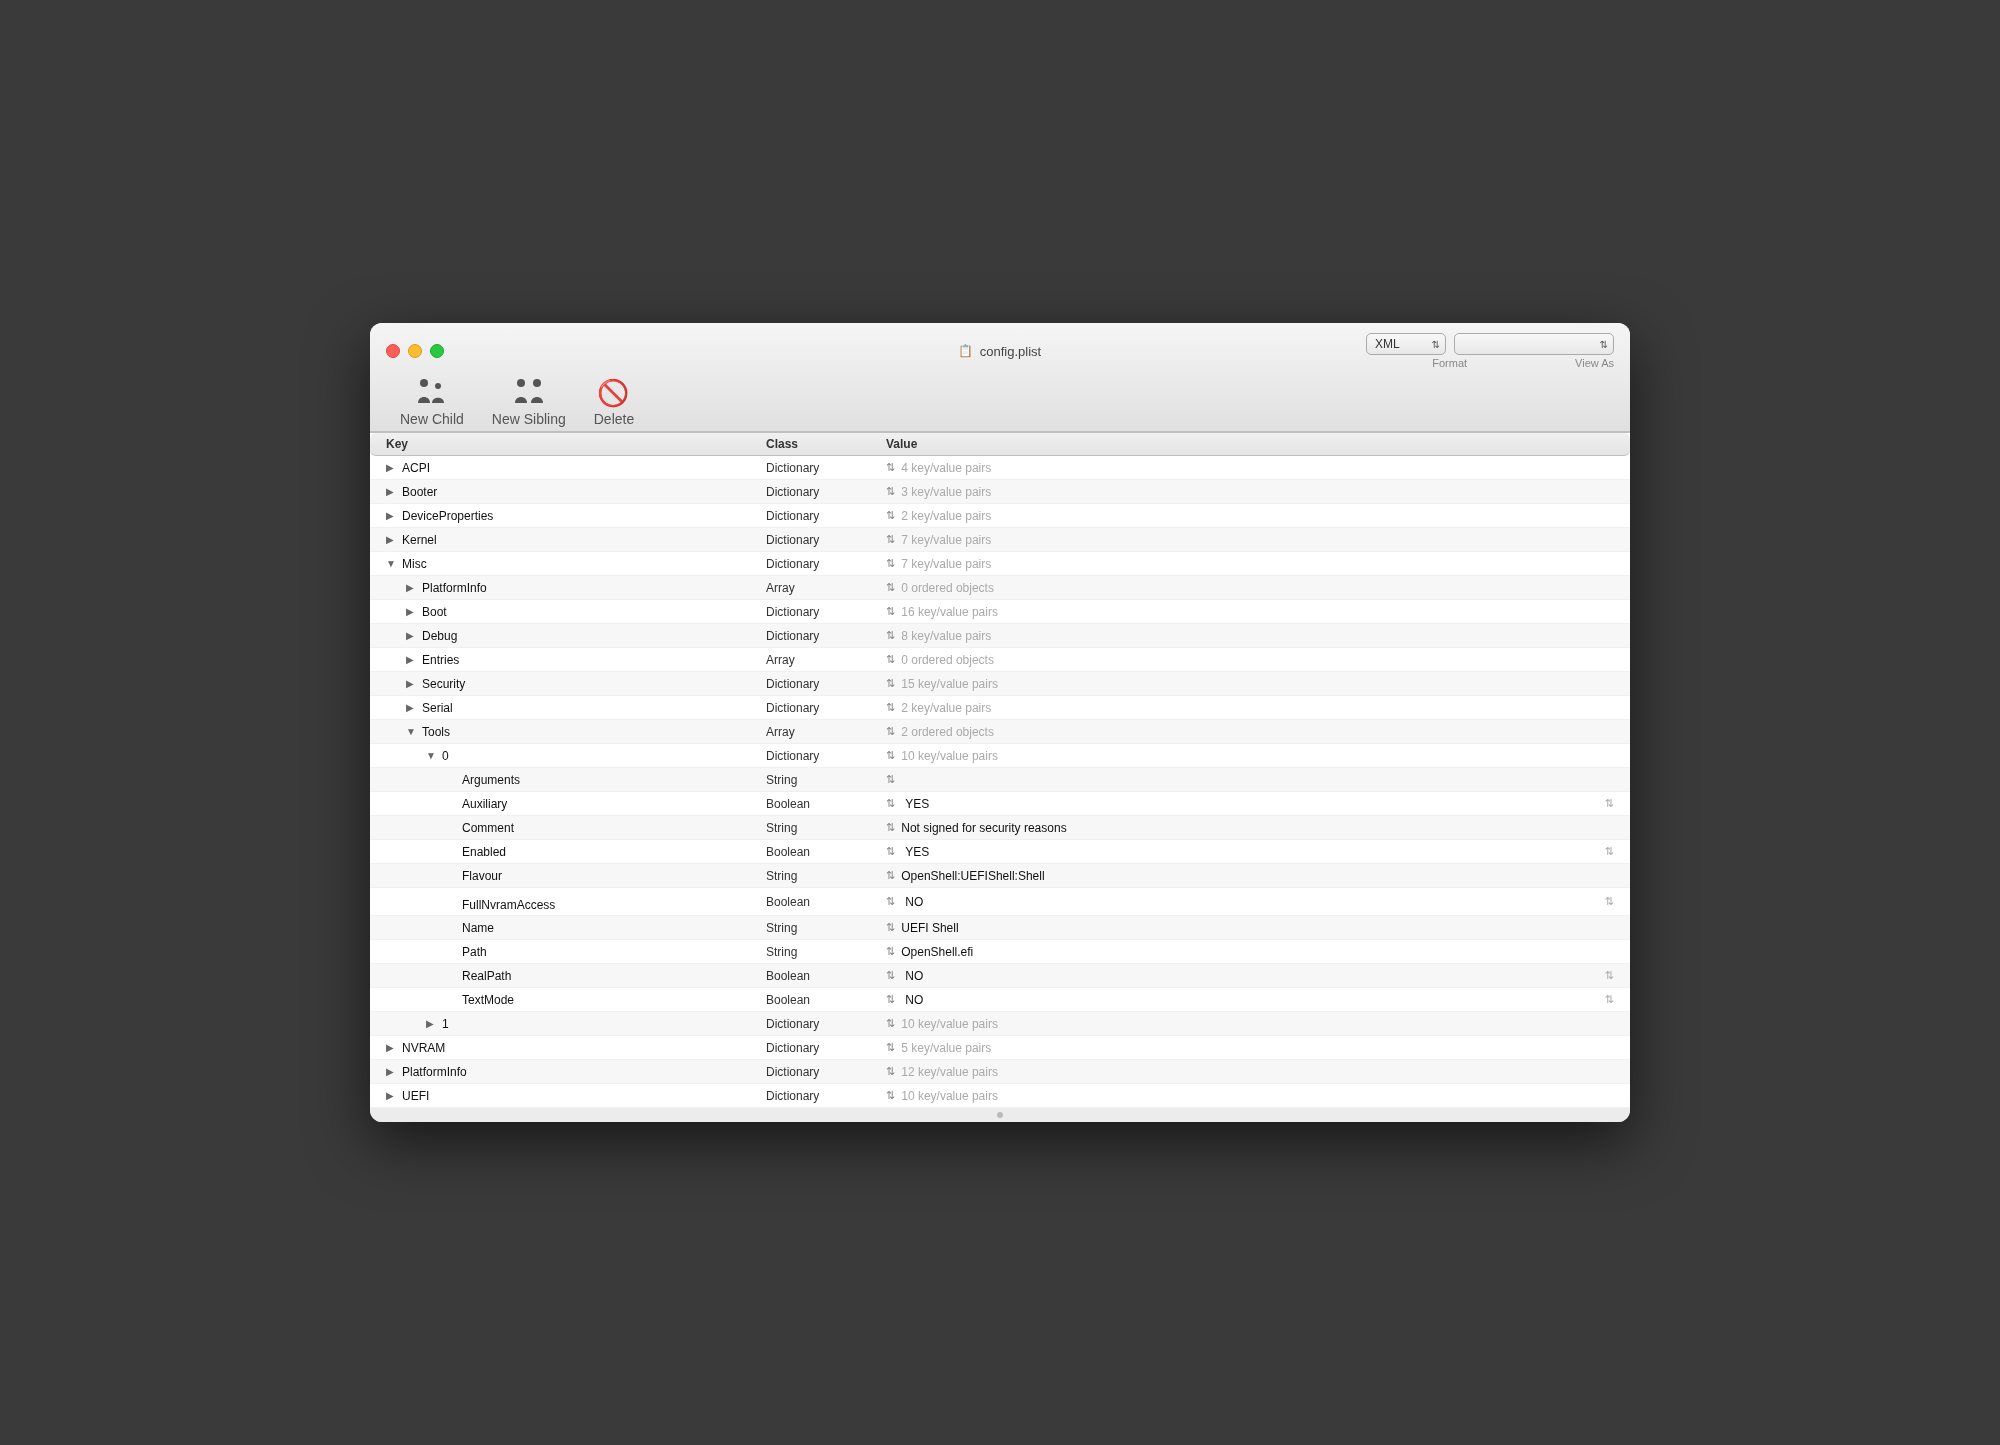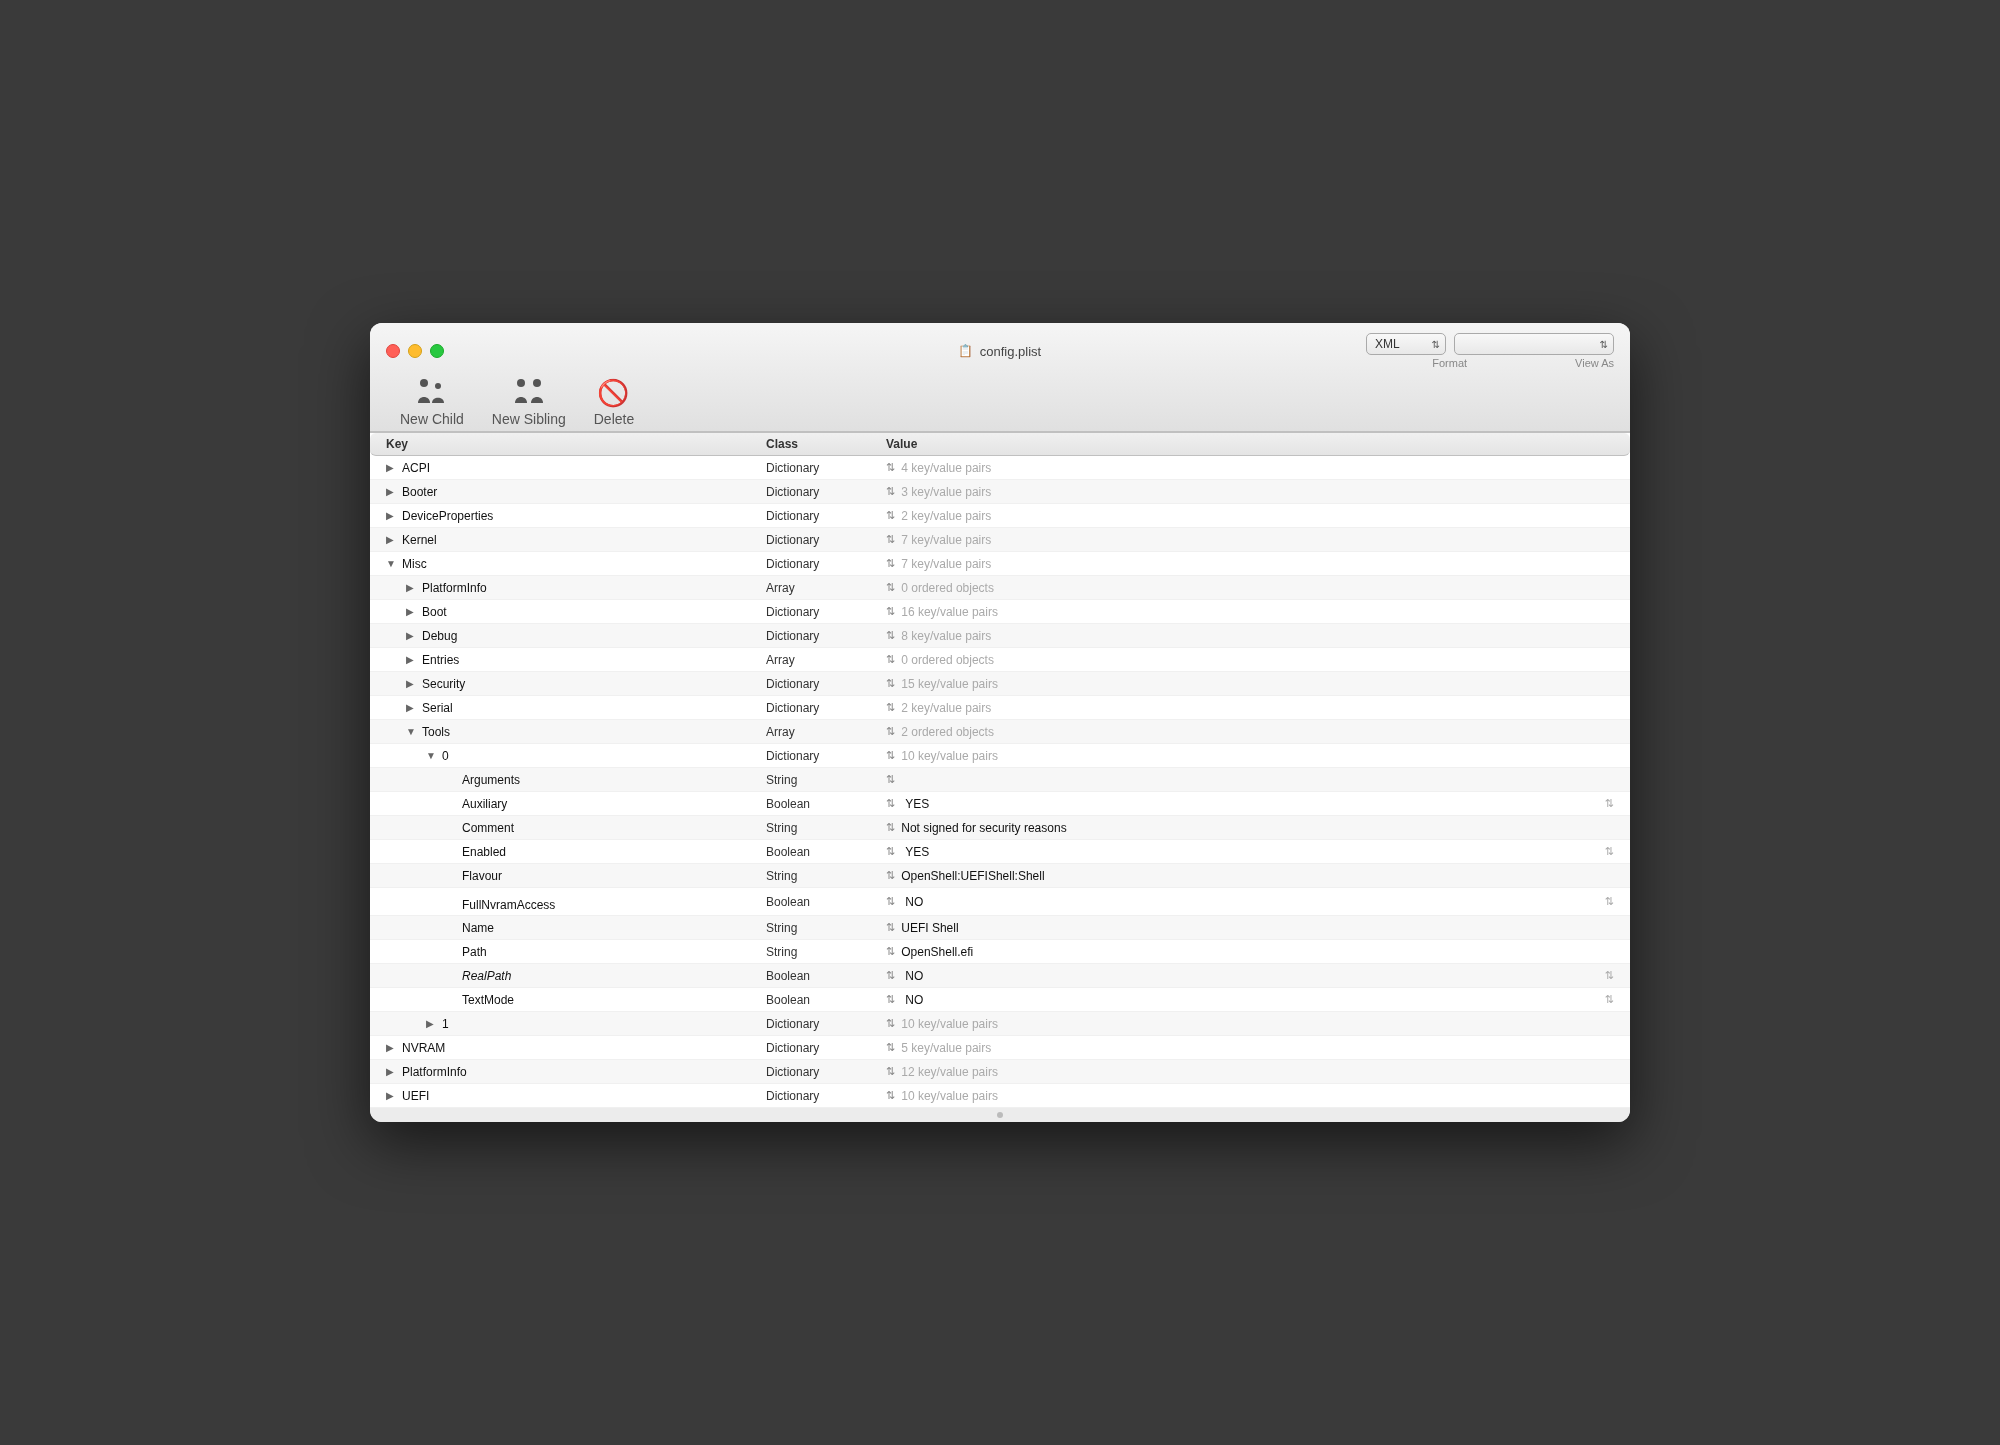--- a/index.html
+++ b/index.html
@@ -586,21 +586,21 @@
             <span style="width: 12px; display: inline-block;"></span>
             <span>Path</span>
           </div>
           <div class="row-class">String</div>
           <div class="row-value value-editable">
             <span class="stepper">⇅</span>
             <span>  OpenShell.efi</span>
           </div>
         </div>
         <div class="table-row">
-          <div class="row-key" style="padding-left: 60px; font-style: italic;">
+          <div class="row-key" style="padding-left: 60px;">
             <span style="width: 12px; display: inline-block;"></span>
             <span>RealPath</span>
           </div>
           <div class="row-class">Boolean</div>
           <div class="row-value value-editable">
             <span class="stepper">⇅</span>
             <span style="margin-left: 4px;">  NO</span>
             <span class="edit-indicator">⇅</span>
           </div>
         </div>

